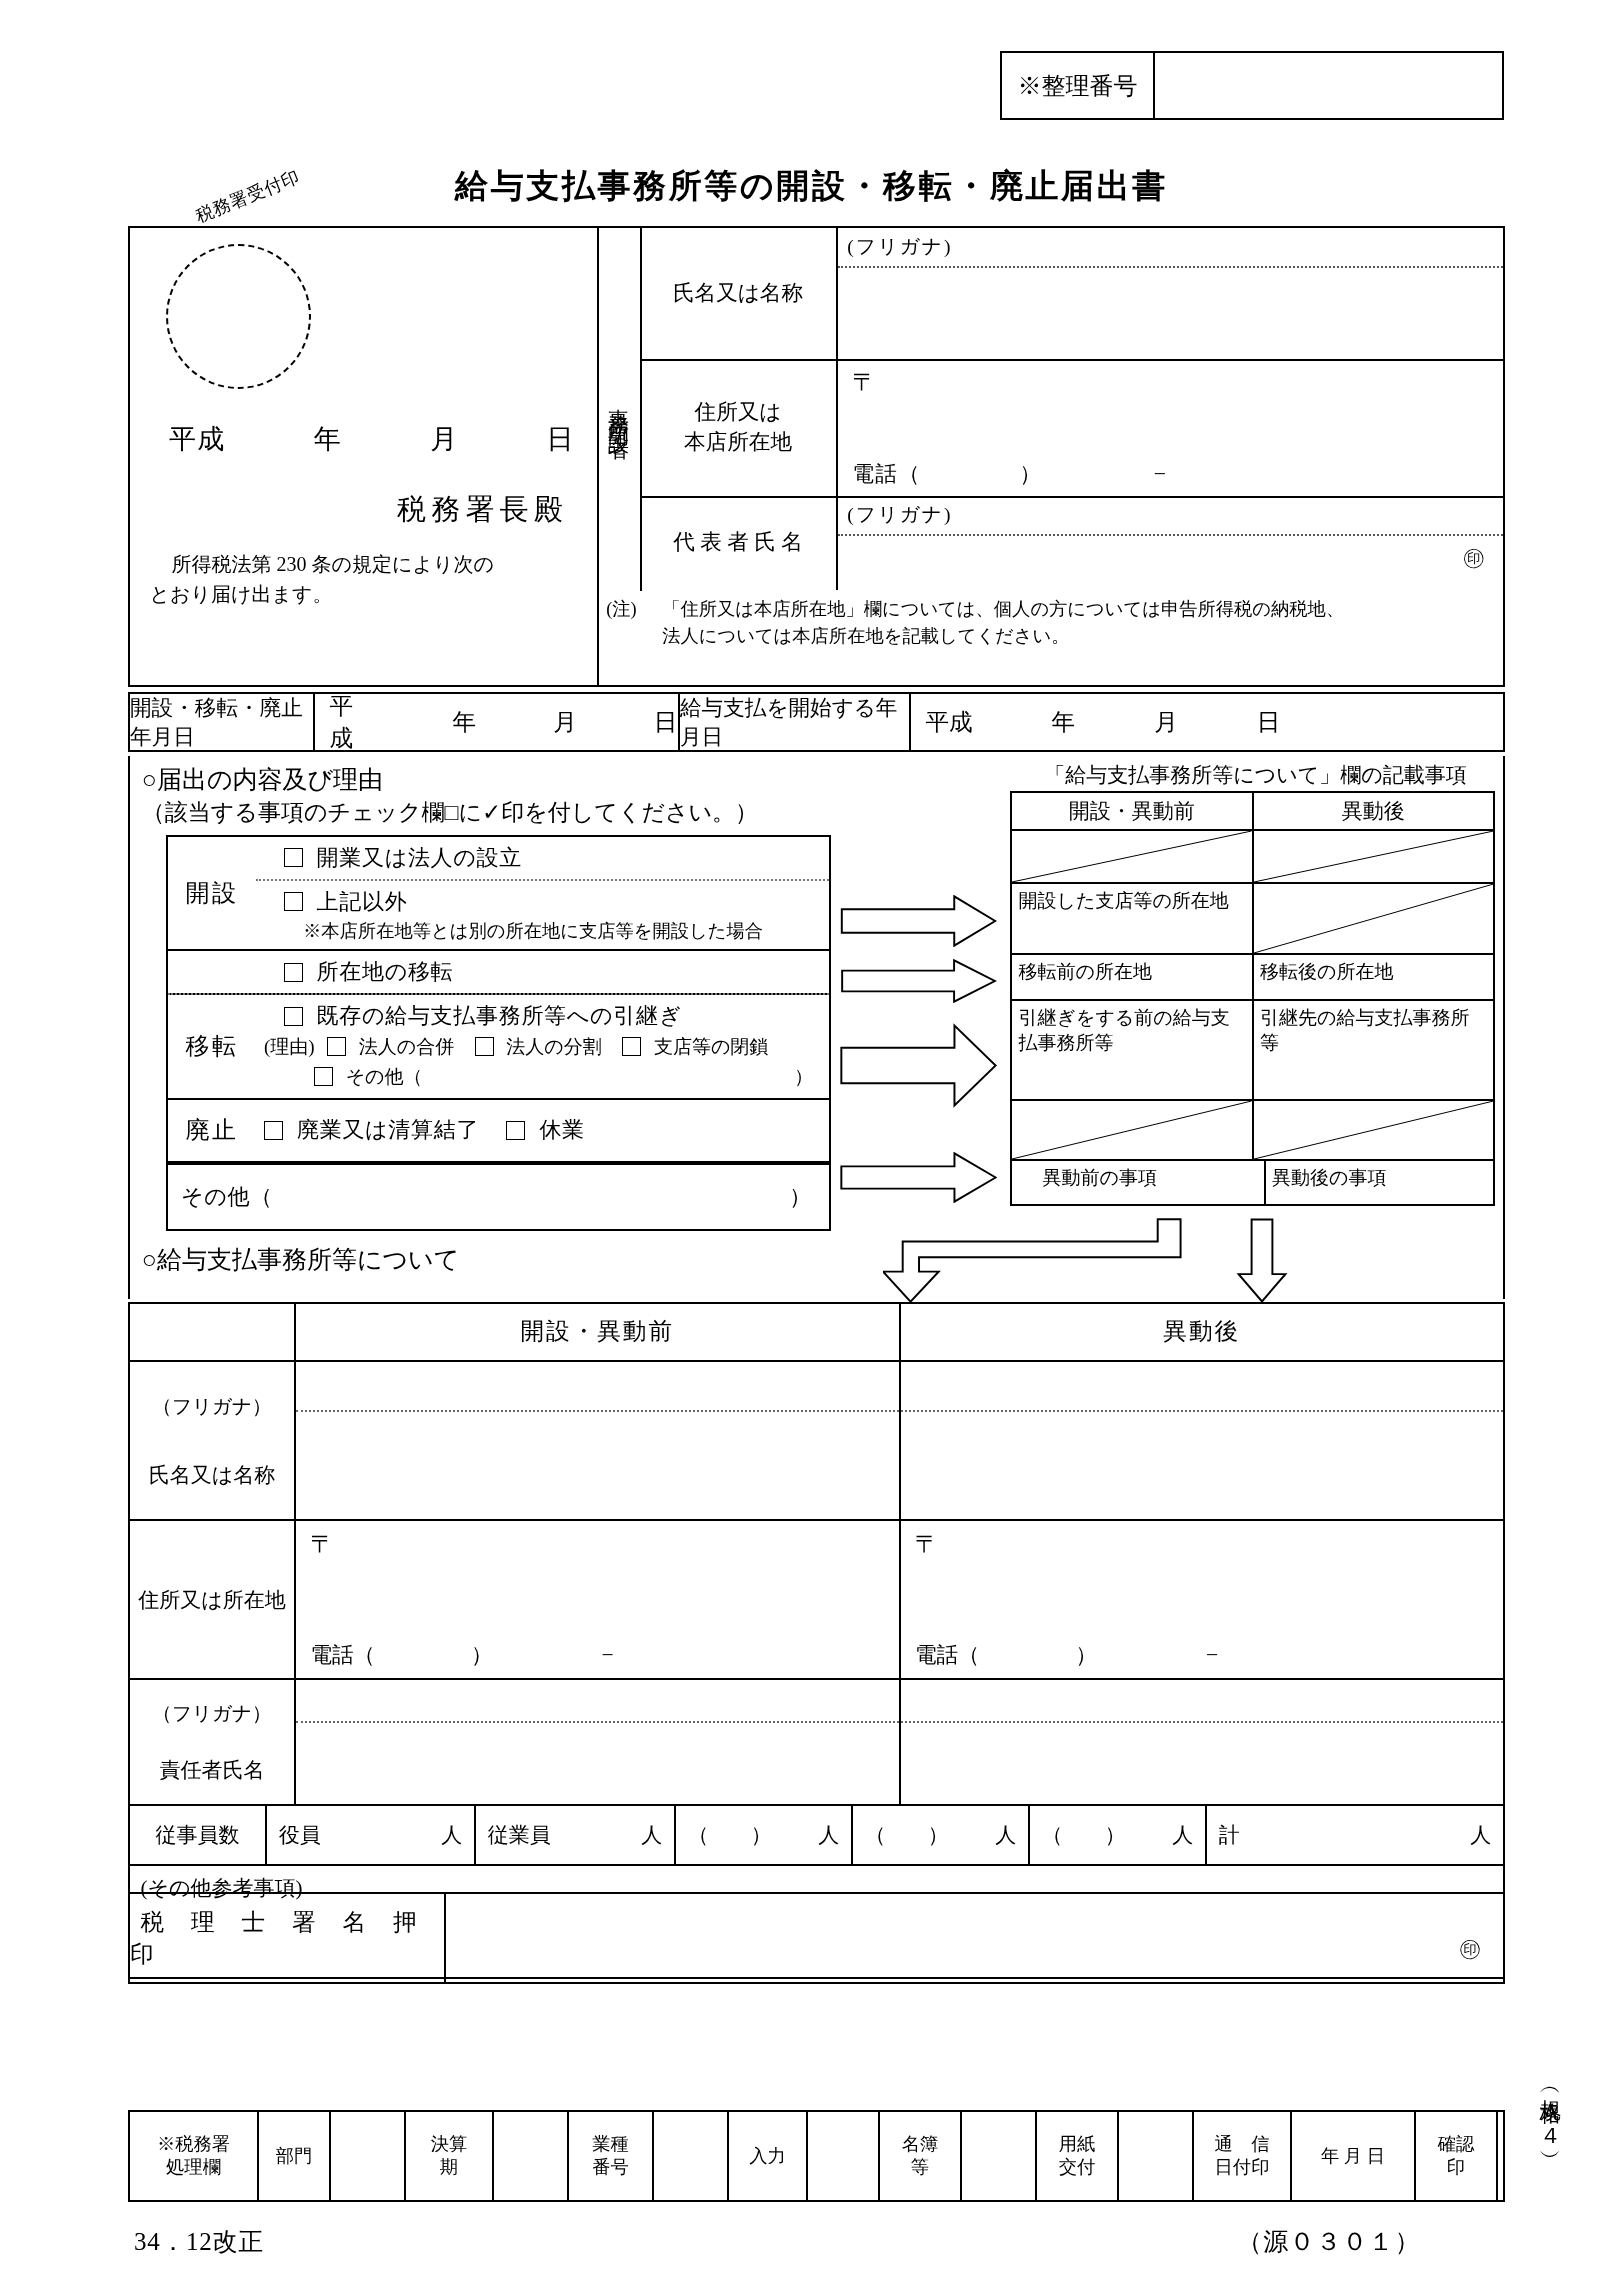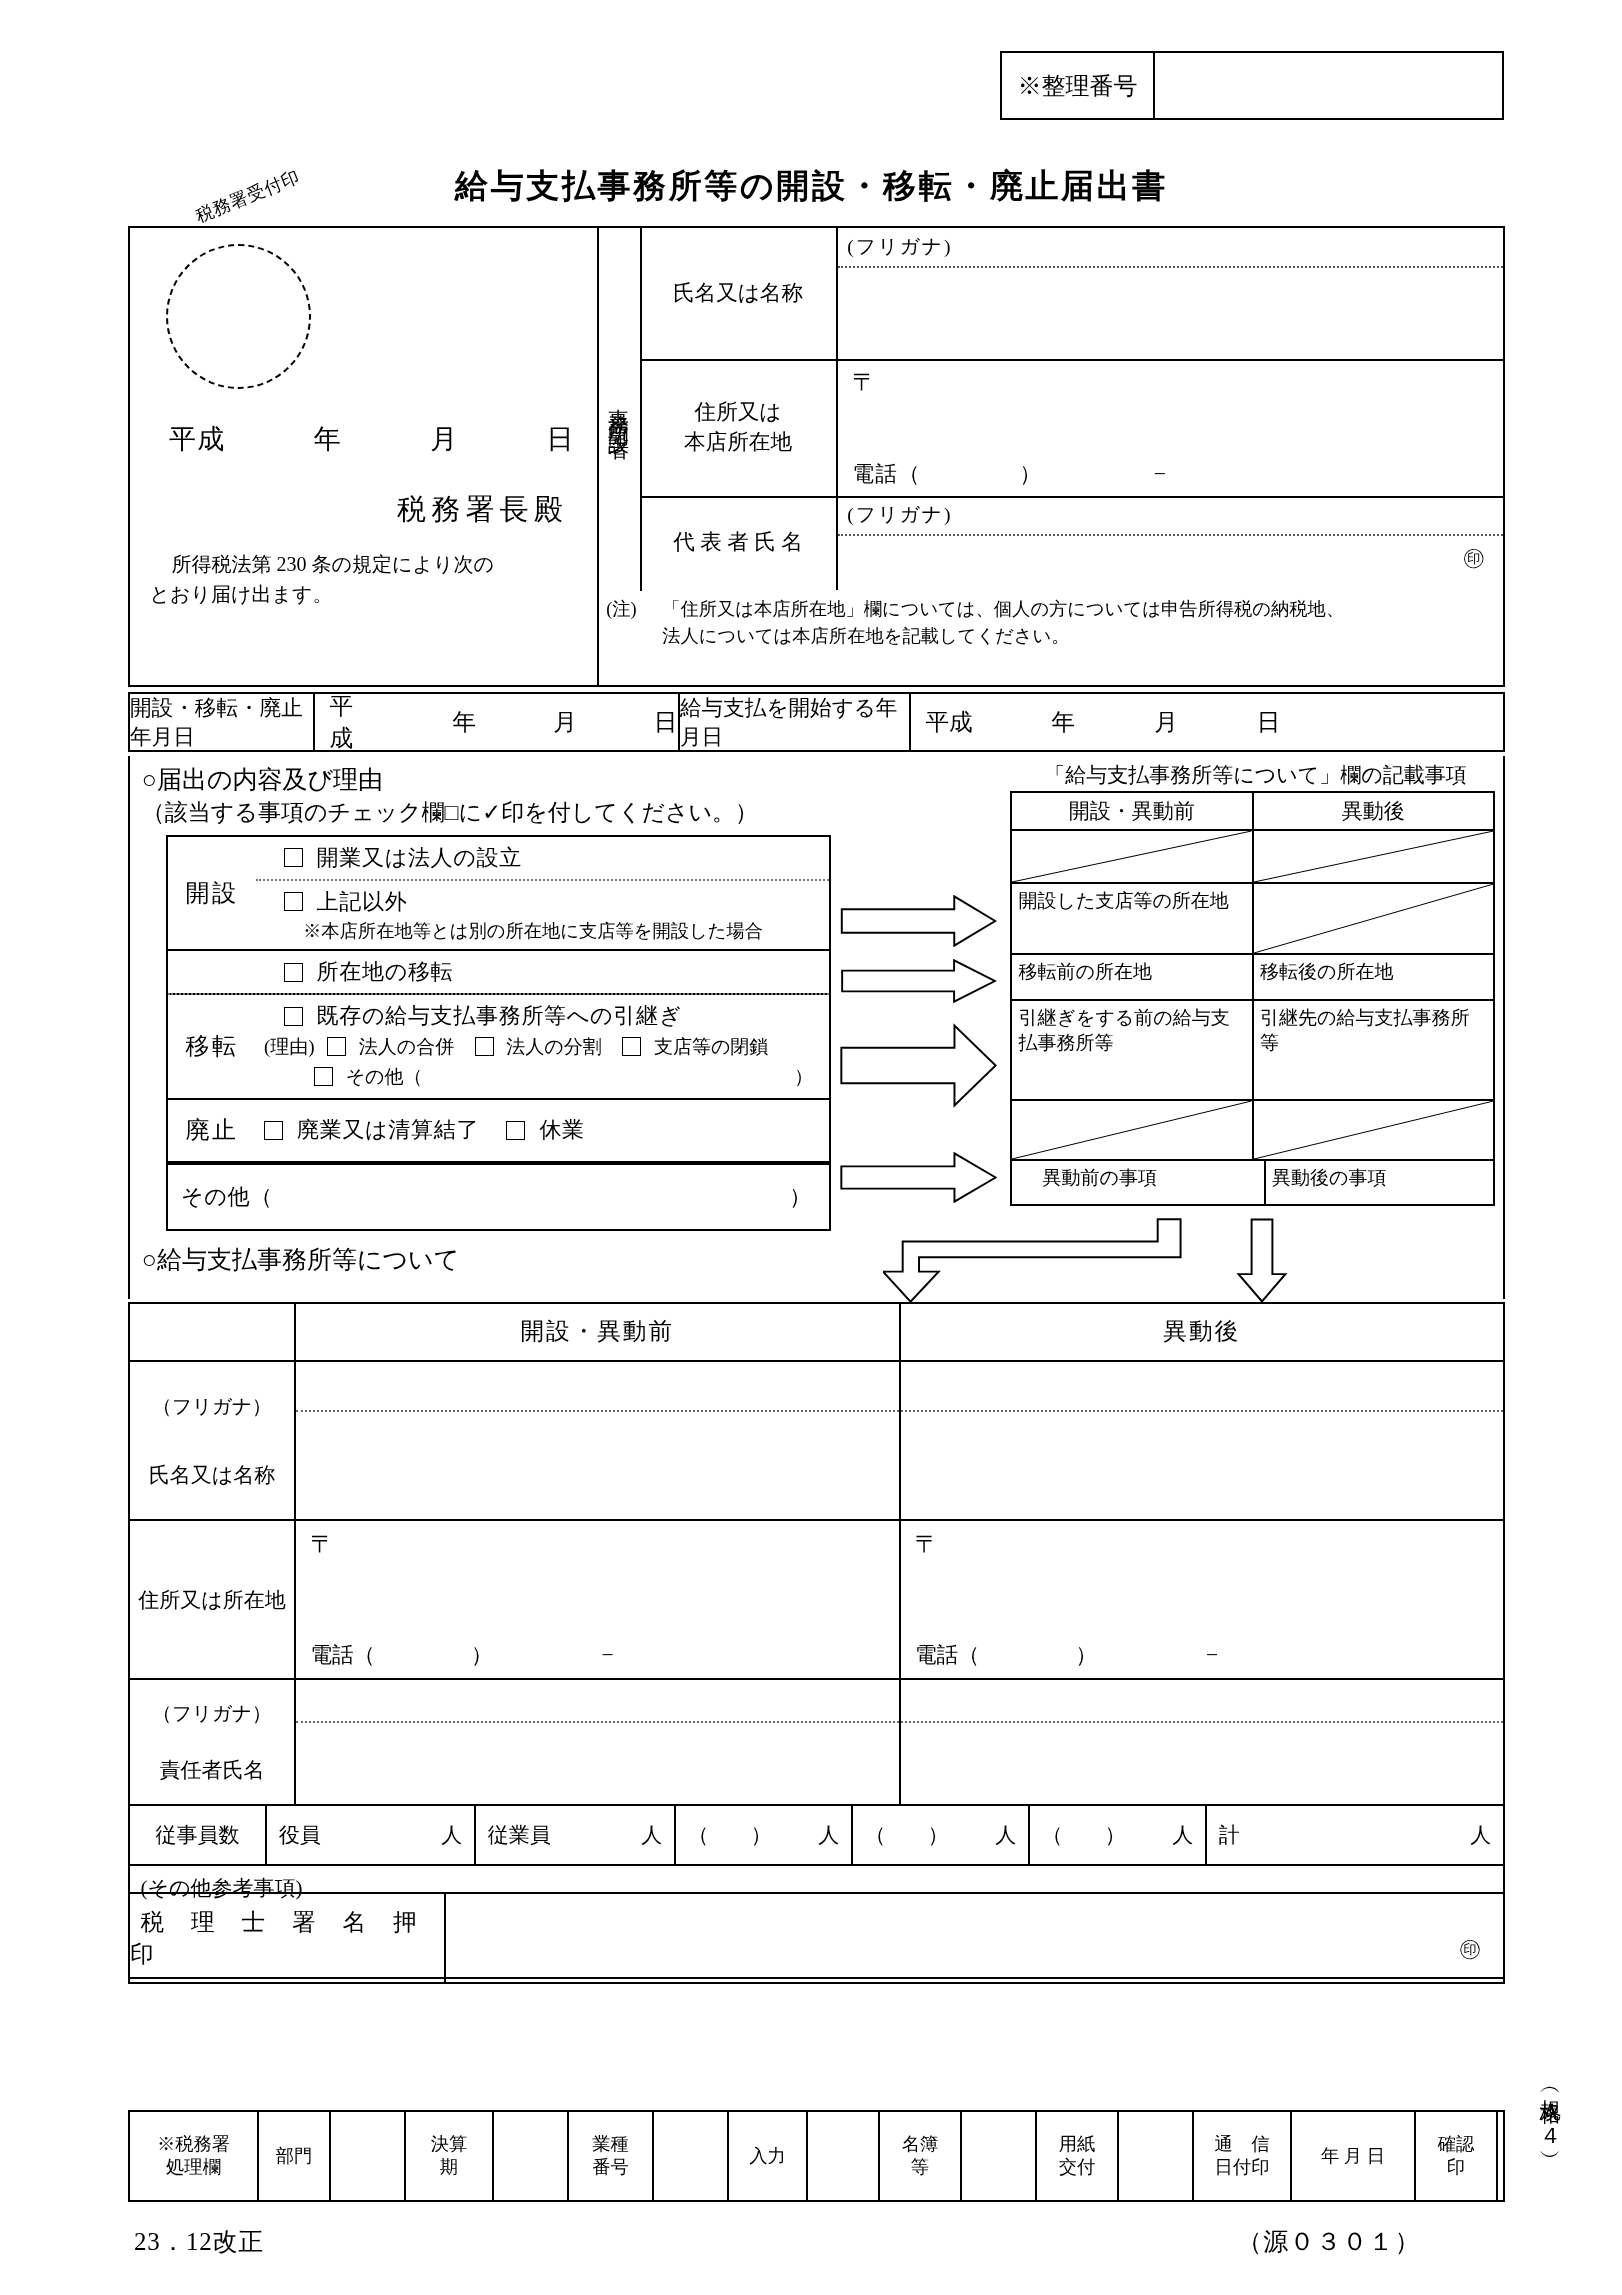--- a/index.html
+++ b/index.html
@@ -536,15 +536,15 @@
   <div class="pc" style="width:124px">年 月 日</div>
 
   <div class="pc" style="width:82px">確認<br>印</div>
   <div class="pc" style="flex:1"></div>
 </div>
 
 <div class="abs" id="a4">
   <div class="vert">（規格Ａ４）</div>
 </div>
 
-<div class="abs" id="ft-left">23．12改正</div>
+<div class="abs" id="ft-left">34．12改正</div>
 <div class="abs" id="ft-right">（源０３０１）</div>
 
 
 </body></html>

